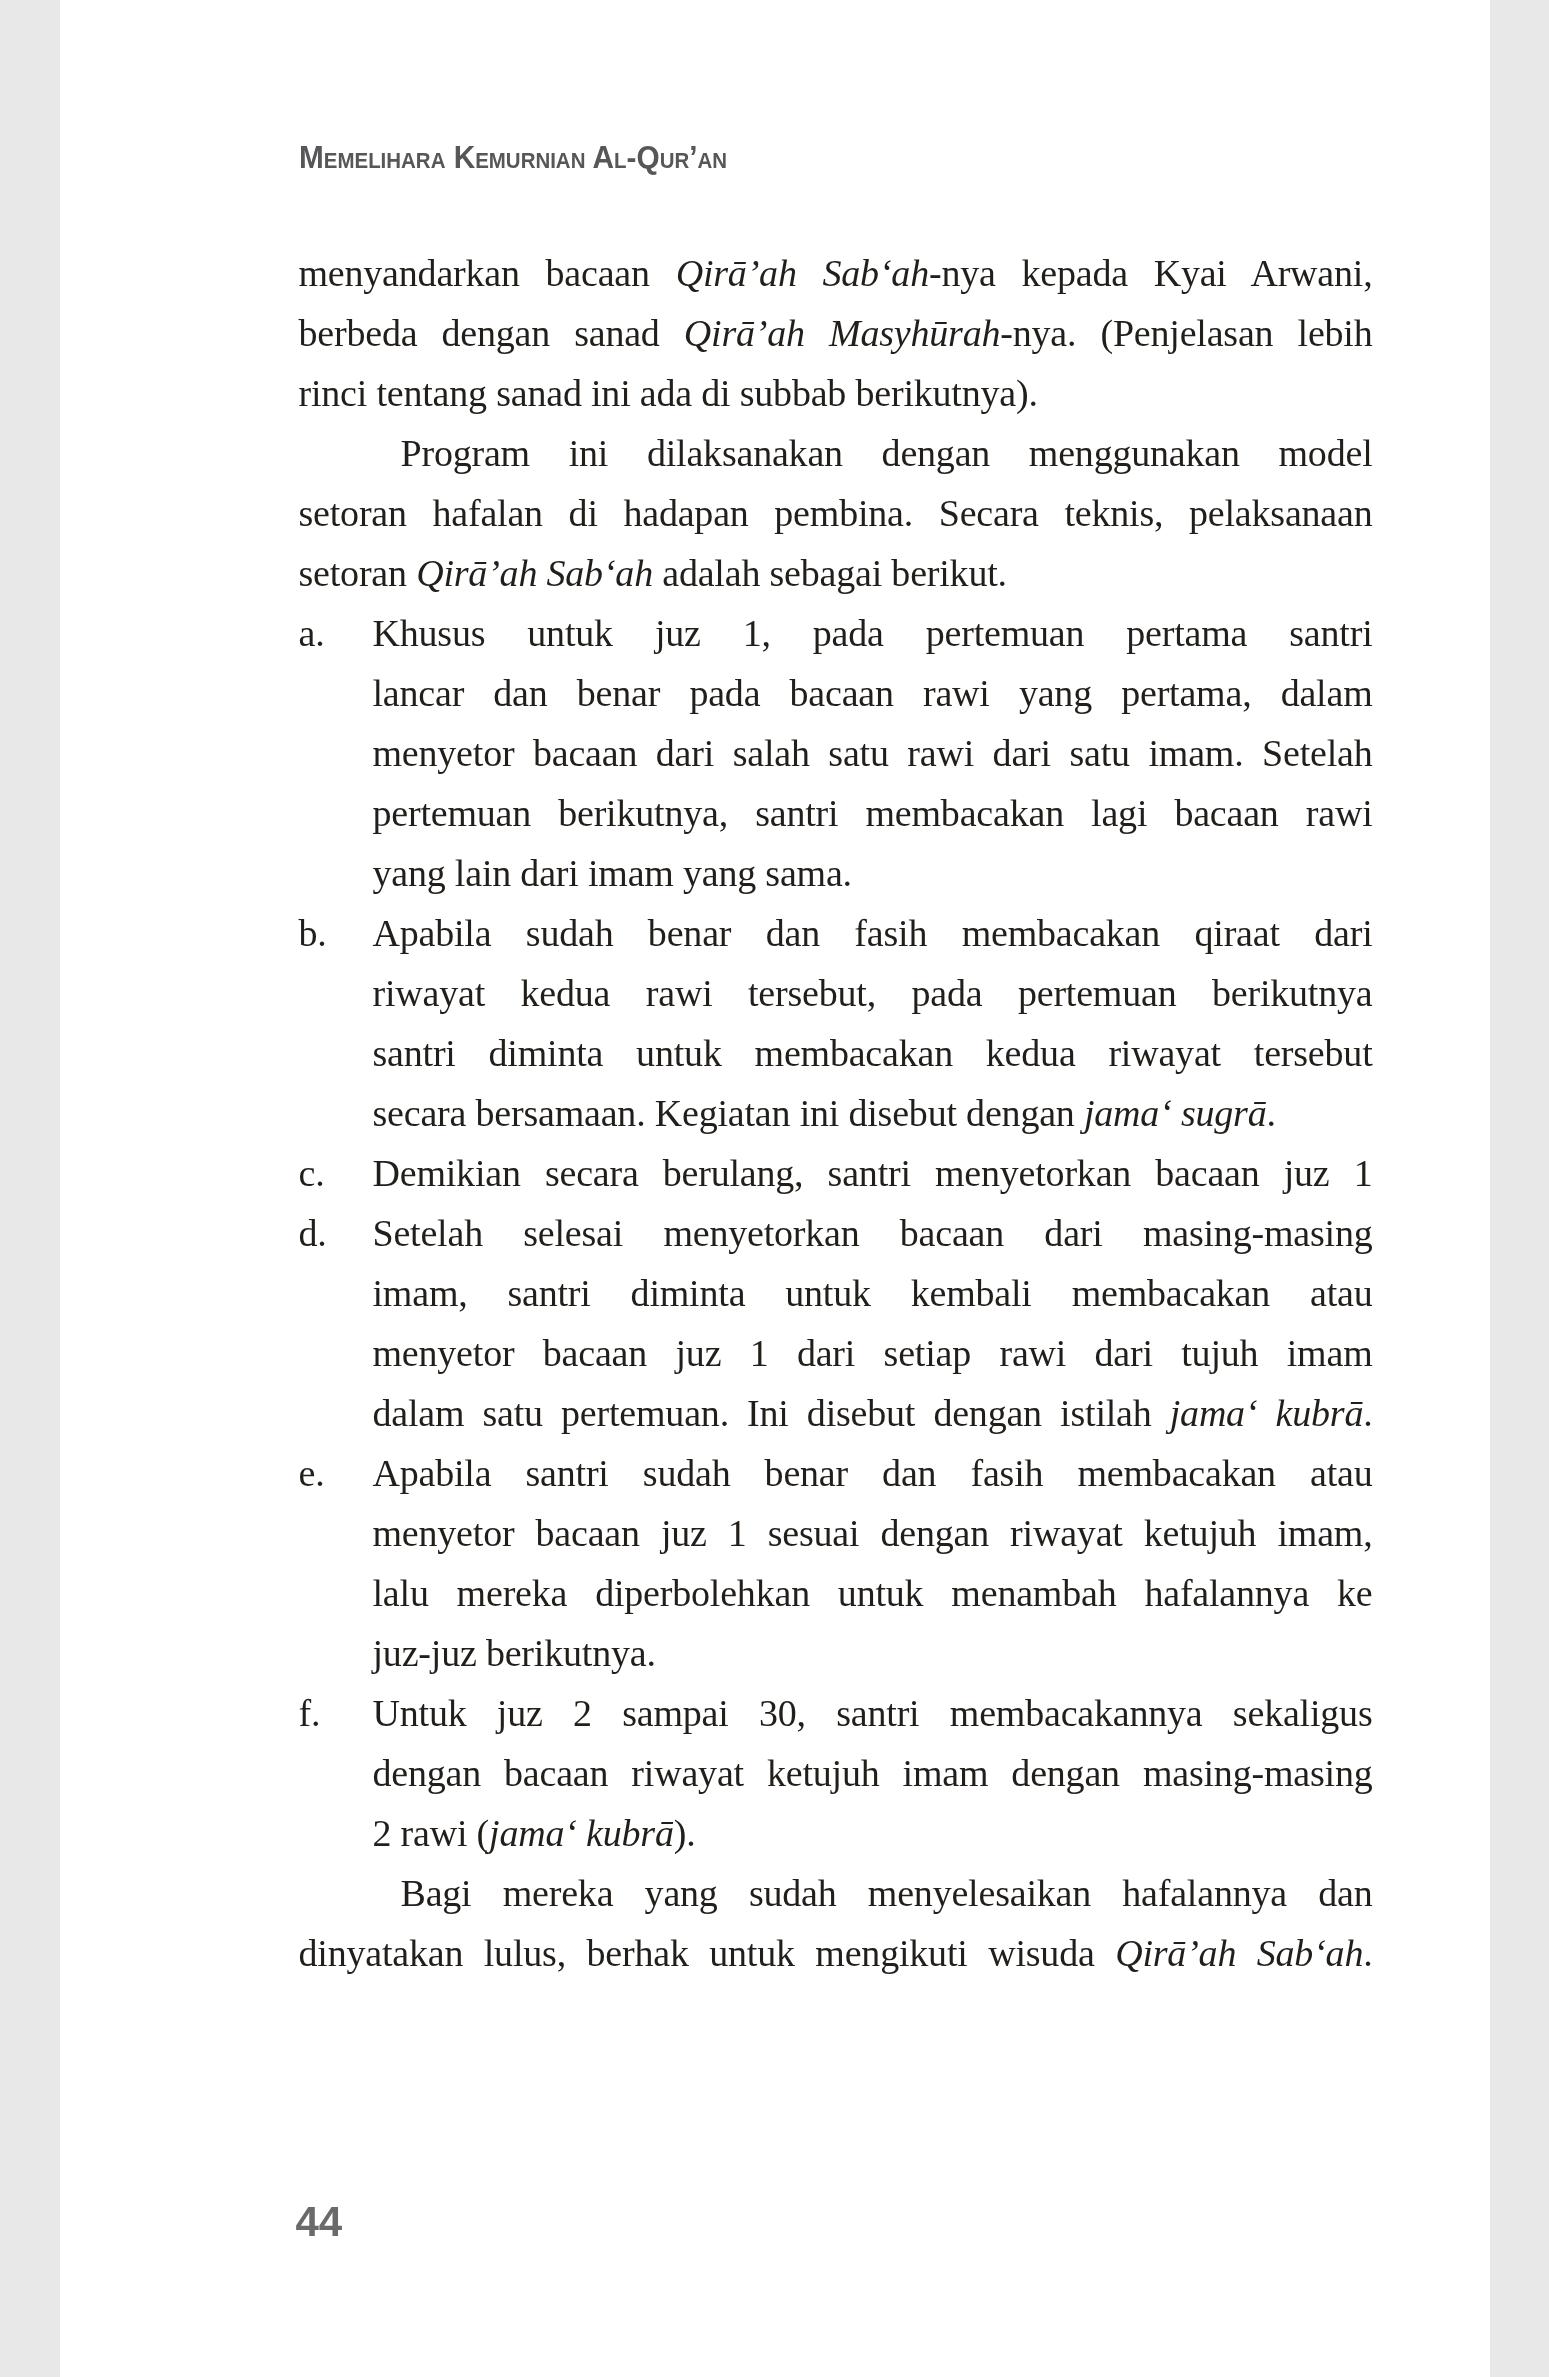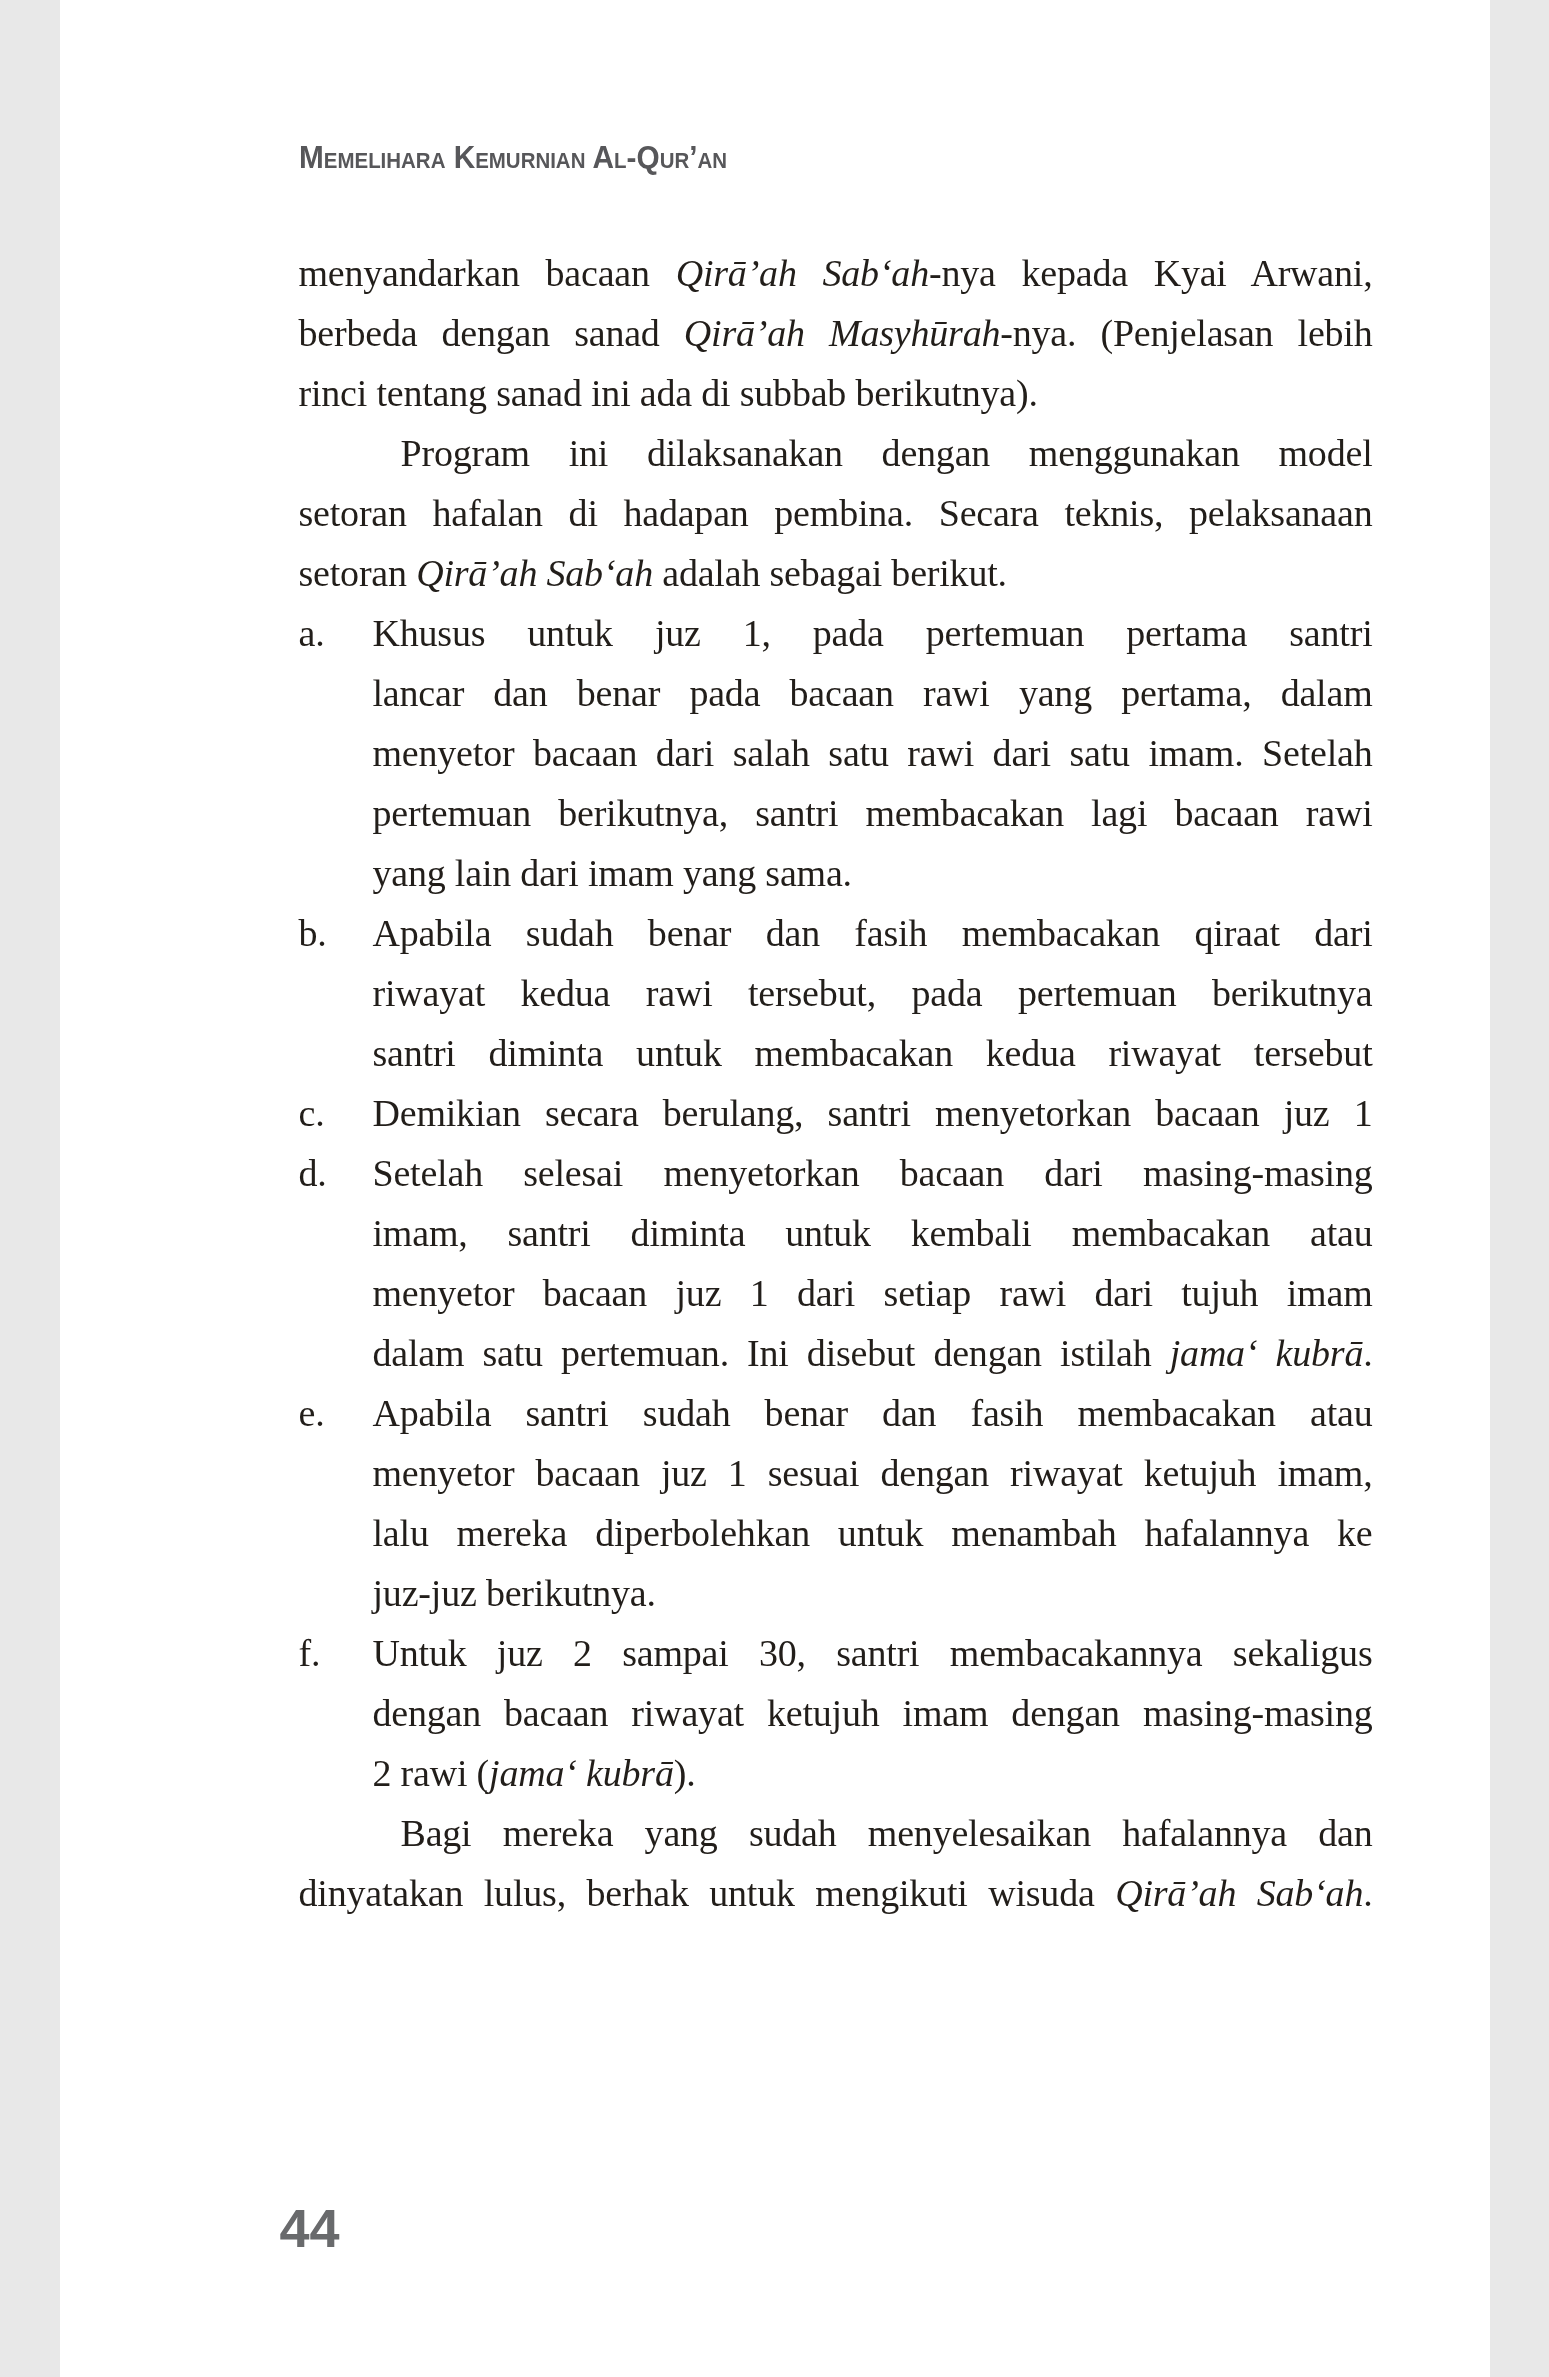--- a/index.html
+++ b/index.html
@@ -54,25 +54,25 @@
     line-height: 60px;
     text-align: justify;
     text-align-last: justify;
     text-justify: inter-word;
   }
   .line.last { text-align-last: left; }
   .line.indent { text-indent: 102px; }
   .it { font-style: italic; }
   .page-number {
     position: absolute;
-    left: 220px;
+    left: 236px;
     top: 2201px;
     font-family: "Liberation Sans", "DejaVu Sans", sans-serif;
     font-weight: bold;
-    font-size: 54px;
+    font-size: 42px;
     line-height: 1;
     color: var(--pagenum-color, #696a6c);
   }
 </style>
 </head>
 <body>
 
 <div class="page" style="--bg: #ffffff; --text-color: #221e1a; --header-color: #57575a; --pagenum-color: #696a6c;">
   <div class="running-header">Memelihara Kemurnian Al-Qur’an</div>
 
@@ -93,20 +93,21 @@
         <div class="line"><span>lancar dan benar pada bacaan rawi yang pertama, dalam</span></div>
         <div class="line"><span>menyetor bacaan dari salah satu rawi dari satu imam. Setelah</span></div>
         <div class="line"><span>pertemuan berikutnya, santri membacakan lagi bacaan rawi</span></div>
         <div class="line last"><span>yang lain dari imam yang sama.</span></div>
       </div>
       <div class="block list-item">
         <span class="marker">b.</span>
         <div class="line"><span>Apabila sudah benar dan fasih membacakan qiraat dari</span></div>
         <div class="line"><span>riwayat kedua rawi tersebut, pada pertemuan berikutnya</span></div>
         <div class="line"><span>santri diminta untuk membacakan kedua riwayat tersebut</span></div>
+        <div class="line last"><span>secara bersamaan. Kegiatan ini disebut dengan </span><span class="it">jama‘ sugrā</span><span>.</span></div>
       </div>
       <div class="block list-item">
         <span class="marker">c.</span>
         <div class="line"><span>Demikian secara berulang, santri menyetorkan bacaan juz 1</span></div>
       </div>
       <div class="block list-item">
         <span class="marker">d.</span>
         <div class="line"><span>Setelah selesai menyetorkan bacaan dari masing-masing</span></div>
         <div class="line"><span>imam, santri diminta untuk kembali membacakan atau</span></div>
         <div class="line"><span>menyetor bacaan juz 1 dari setiap rawi dari tujuh imam</span></div>

